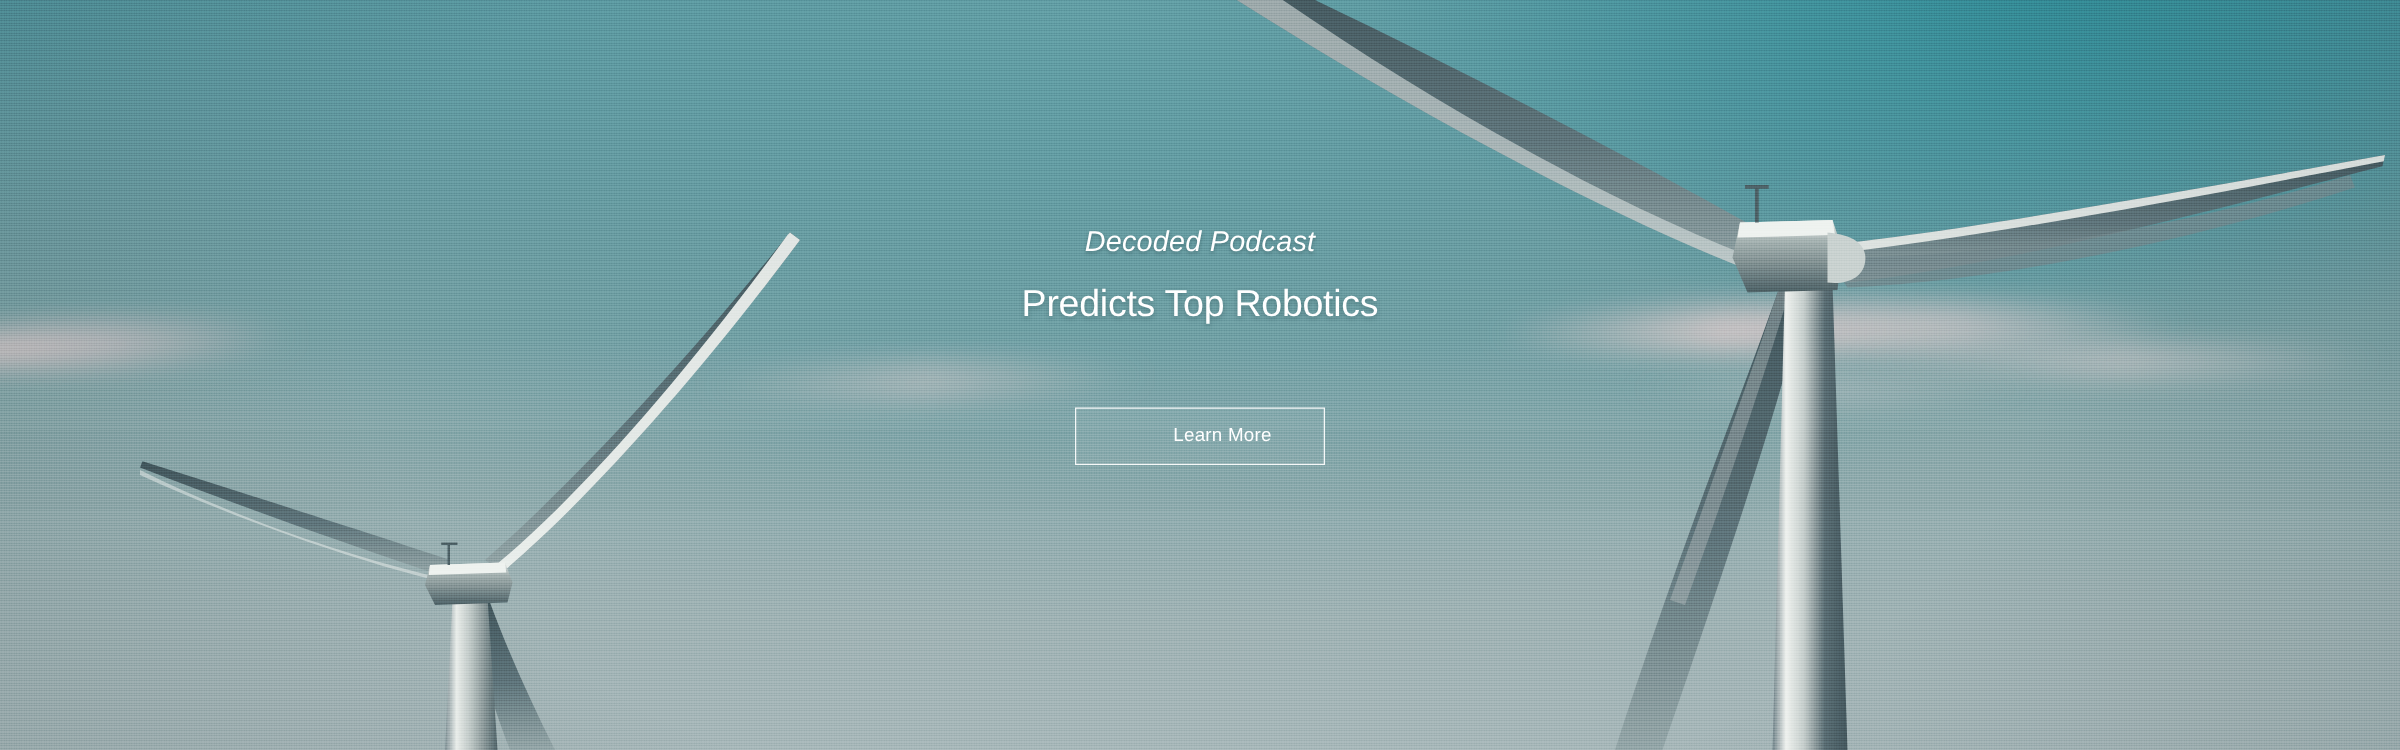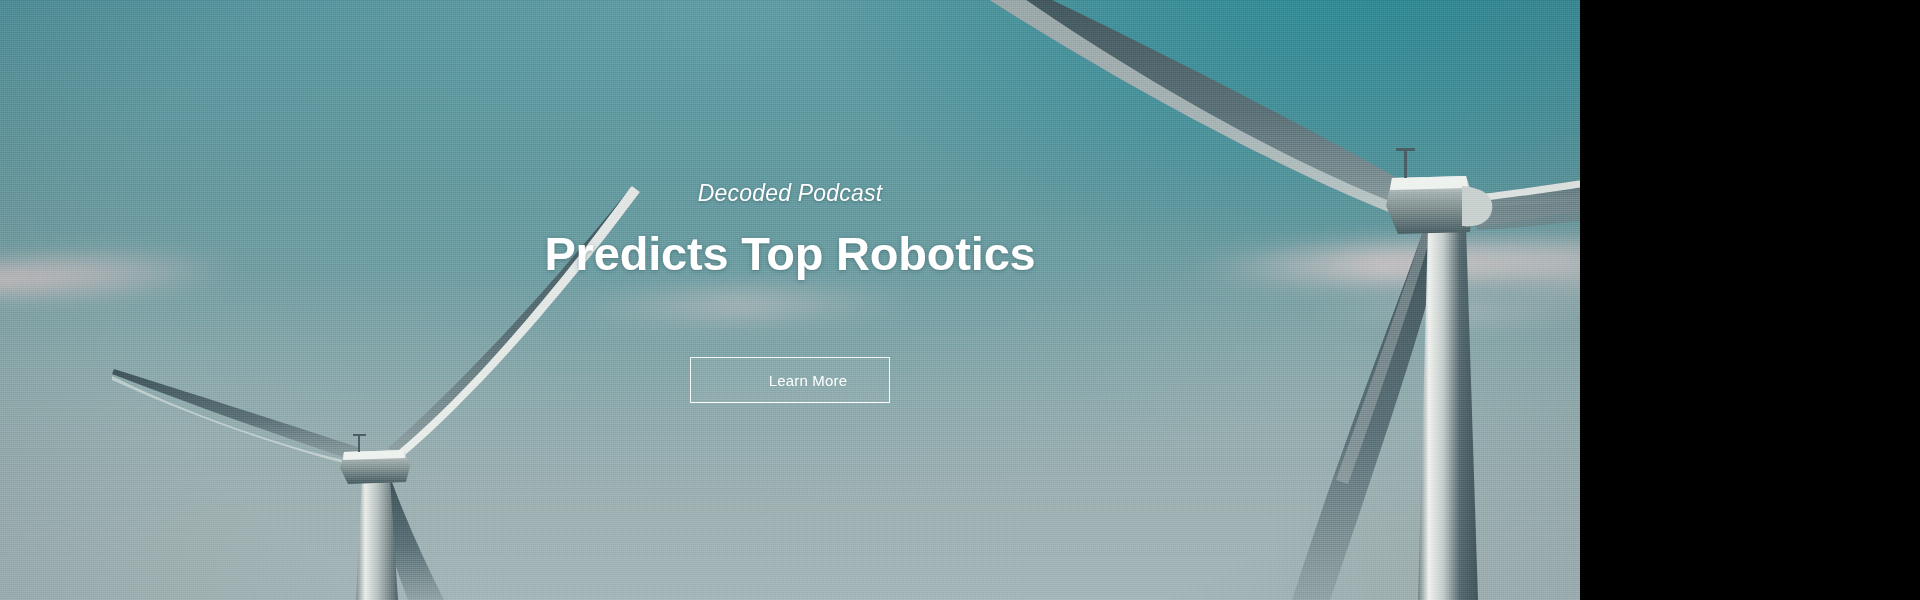--- a/index.html
+++ b/index.html
@@ -1,21 +1,21 @@
 <!DOCTYPE html>
 <html><head>
 <meta charset="utf-8">
 <title>Hero Banner</title>
 <style>
   html,body{margin:0;padding:0;background:#000;}
   body{font-family:"Liberation Sans","DejaVu Sans",sans-serif;}
 
   .hero{
     position:relative;
-    width:1580px;
+    width:1920px;
     height:600px;
     overflow:hidden;
     background:#6c9298;
   }
 
   
   .sky{position:absolute;inset:0;}
   .sky-base{
     position:absolute;inset:0;
     background:
@@ -90,22 +90,22 @@
     font-size:23px;
     font-style:italic;
     font-weight:400;
     color:#ffffff;
     letter-spacing:.2px;
     text-shadow:0 1px 3px rgba(25,55,60,.38);
     line-height:1;
   }
   .headline{
     margin-top:21px;
-    font-size:47px;
-    font-weight:700;
+    font-size:30px;
+    font-weight:400;
     color:#ffffff;
     line-height:1.19;
     letter-spacing:-.2px;
     text-shadow:0 1px 4px rgba(25,55,60,.34);
     max-width:900px;
   }
   .headline .hl-line{display:block;}
   .cta{
     margin-top:44px;
     display:inline-flex;

